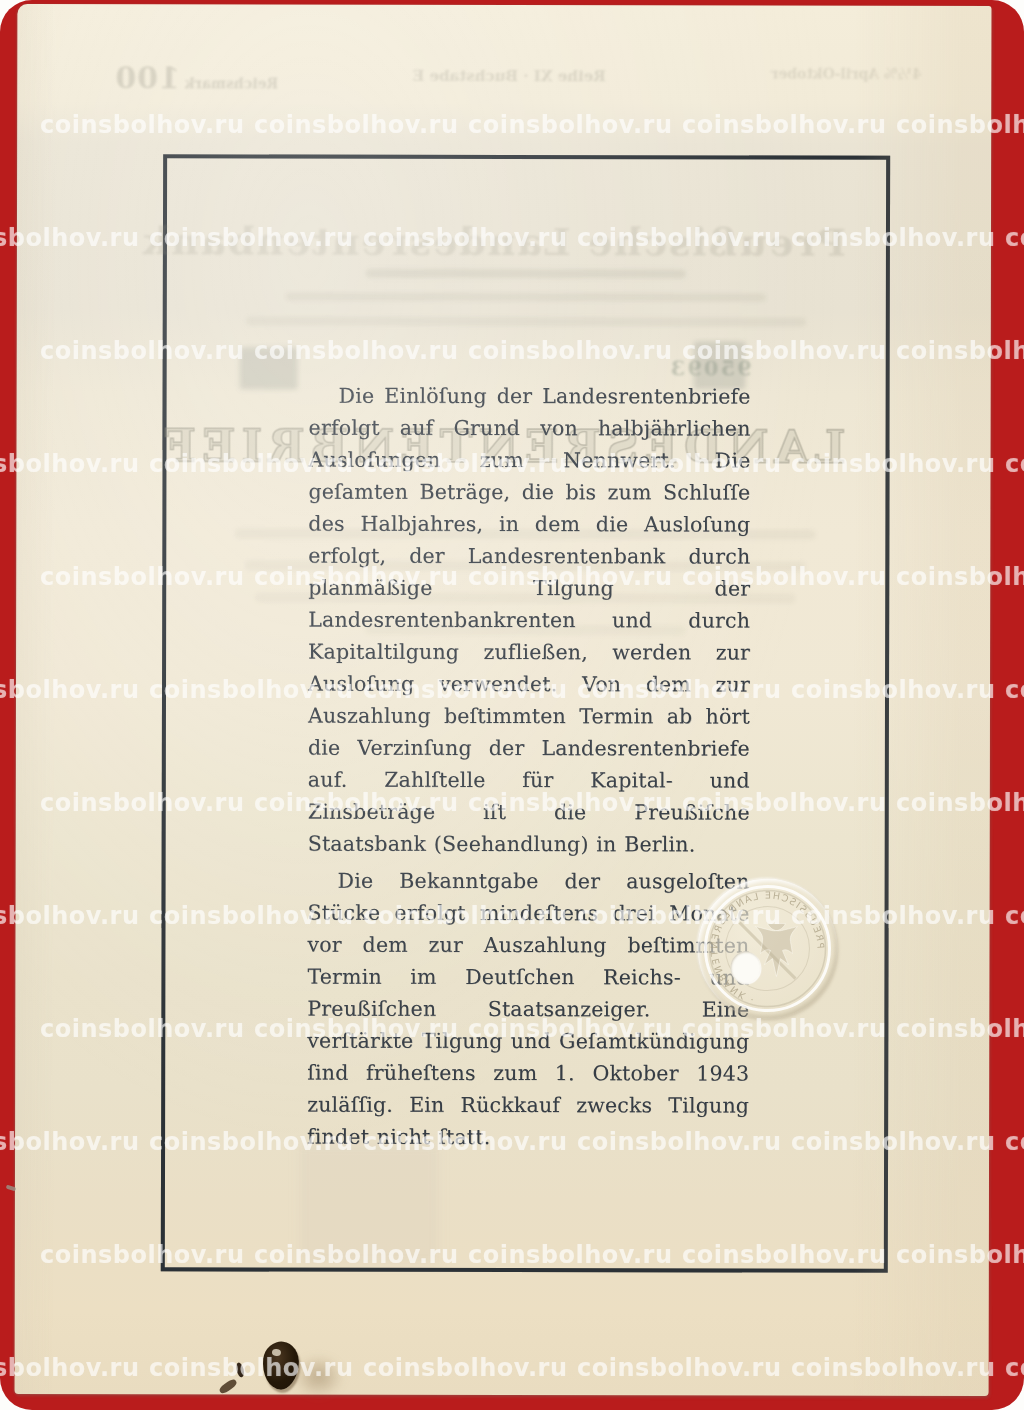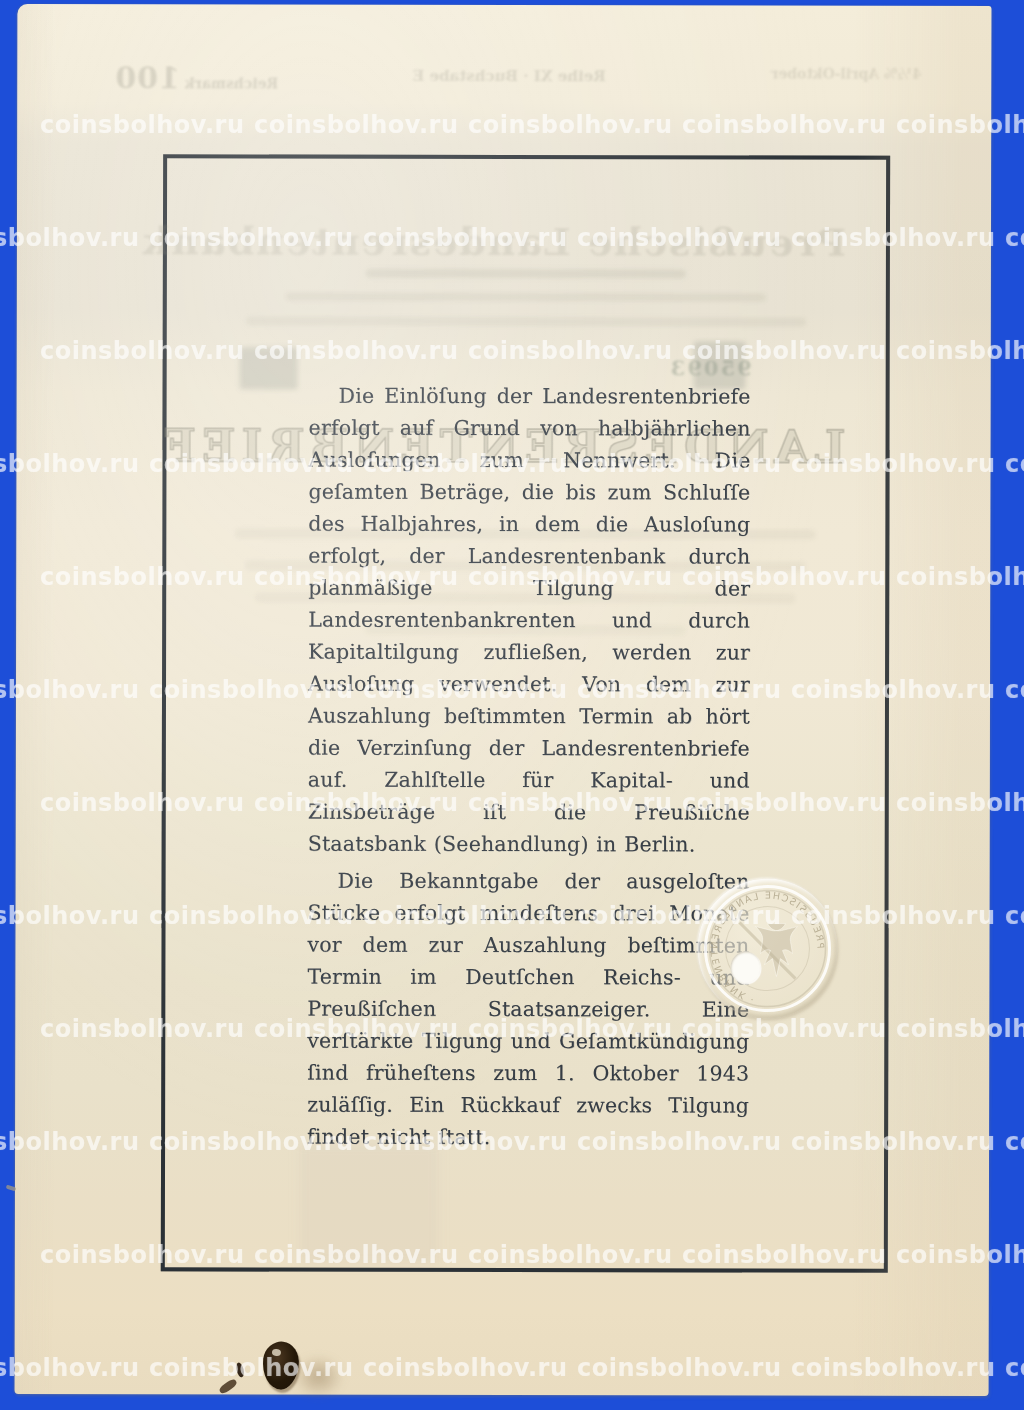--- a/index.html
+++ b/index.html
@@ -1,19 +1,19 @@
 <!DOCTYPE html>
 <html><head>
 <meta charset="utf-8">
 <style>
   html,body{margin:0;padding:0;}
   body{background:#fdfdfb;width:1024px;height:1410px;overflow:hidden;}
 
-  .scan{position:relative;width:1024px;height:1410px;background:#1d4ed8;
-        font-family:"DejaVu Serif", serif;}
+  .scan{position:relative;width:1024px;height:1410px;background:#b91c1c;
+        font-family:"DejaVu Serif", serif;border-radius:32px;}
 
   
   .paper{position:absolute;left:16px;top:5px;width:974px;height:1390px;
     transform:rotate(0.12deg);
     border-radius:10px 3px 4px 4px;
     background:linear-gradient(180deg,
       #f4edda 0%, #f2ebd8 7%,
       #eae4d4 10%, #e8e2d2 22%,
       #eee7d4 28%, #f1e9d6 38%,
       #f0e8d4 50%, #ece5cf 60%,

